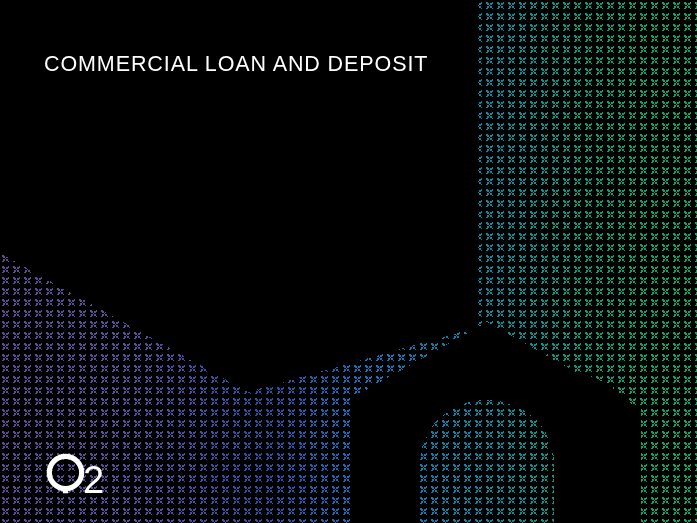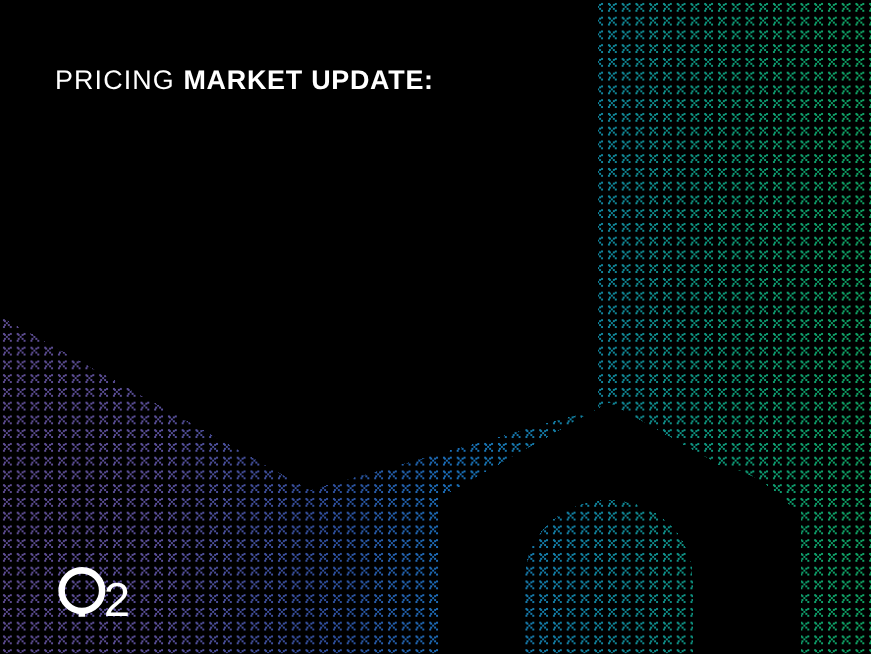--- a/index.html
+++ b/index.html
@@ -133,21 +133,21 @@
       <g mask="url(#dotmask)">
         <rect x="0" y="0" width="697" height="523" fill="url(#xgrad)"></rect>
       </g>
     </g>
   </svg>
 
   <svg class="pattern-layer" viewBox="0 0 697 523" width="697" height="523" style="pointer-events:none;" xmlns="http://www.w3.org/2000/svg">
   </svg>
 
   <div class="text-block">
-    <div class="kicker"><span>PRICING </span><span class="kicker-strong">MARKET UPDATE:</span></div>
+    <div class="kicker">COMMERCIAL LOAN AND DEPOSIT</div>
 
   </div>
 
   <svg class="logo" viewBox="0 0 70 44" xmlns="http://www.w3.org/2000/svg">
     <g fill="none" stroke="#ffffff" stroke-width="5.2">
       <circle cx="20.5" cy="20.5" r="16.2"></circle>
       <path d="M 20.5 36.7 L 20.5 41.3" stroke-linecap="butt"></path>
     </g>
     <text x="38" y="41" font-family="Liberation Sans, sans-serif" font-size="38" font-weight="400" fill="#ffffff">2</text>
   </svg>

